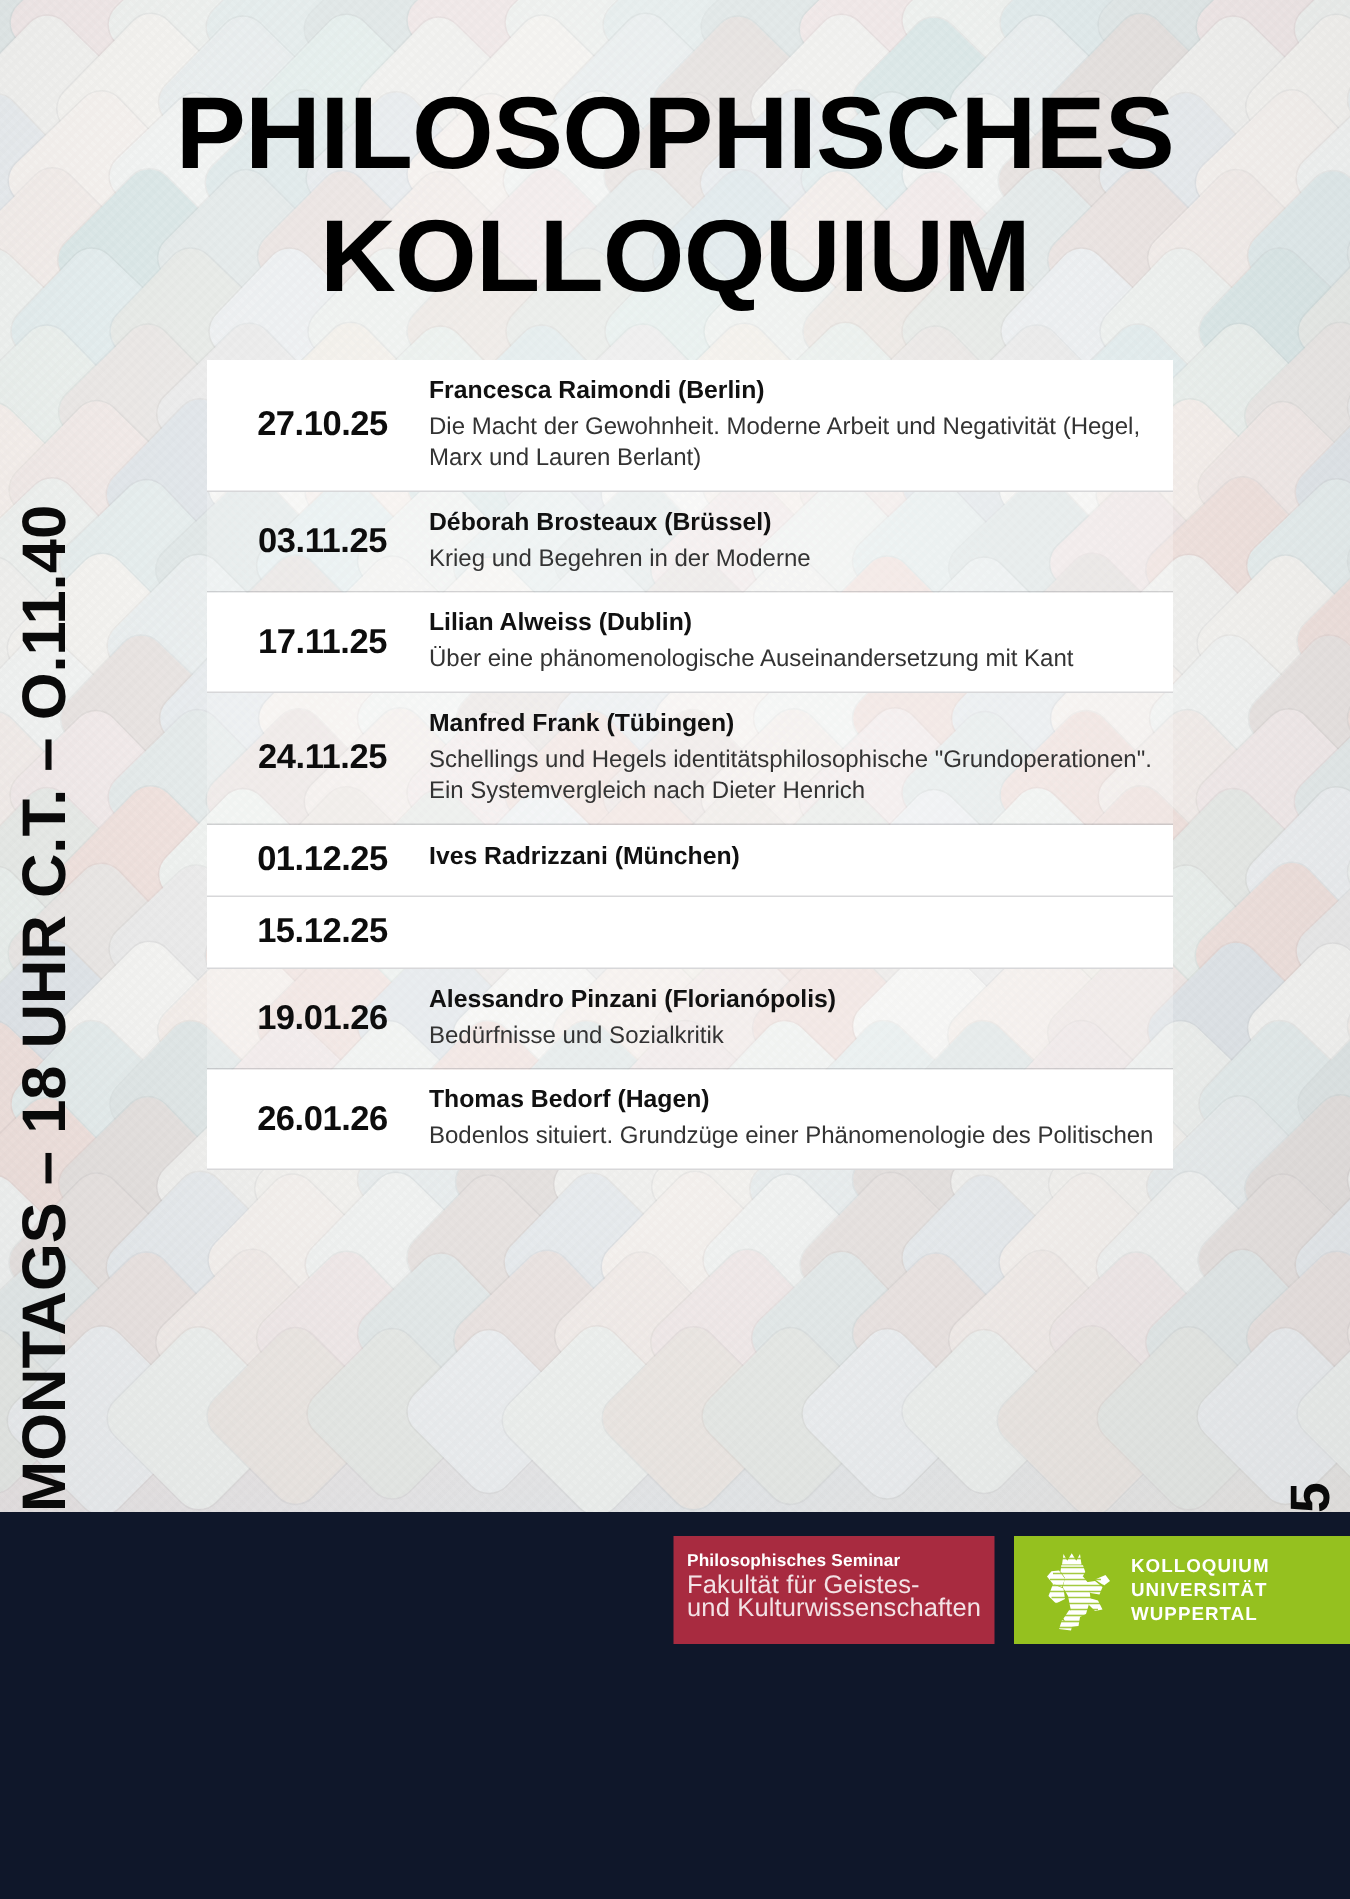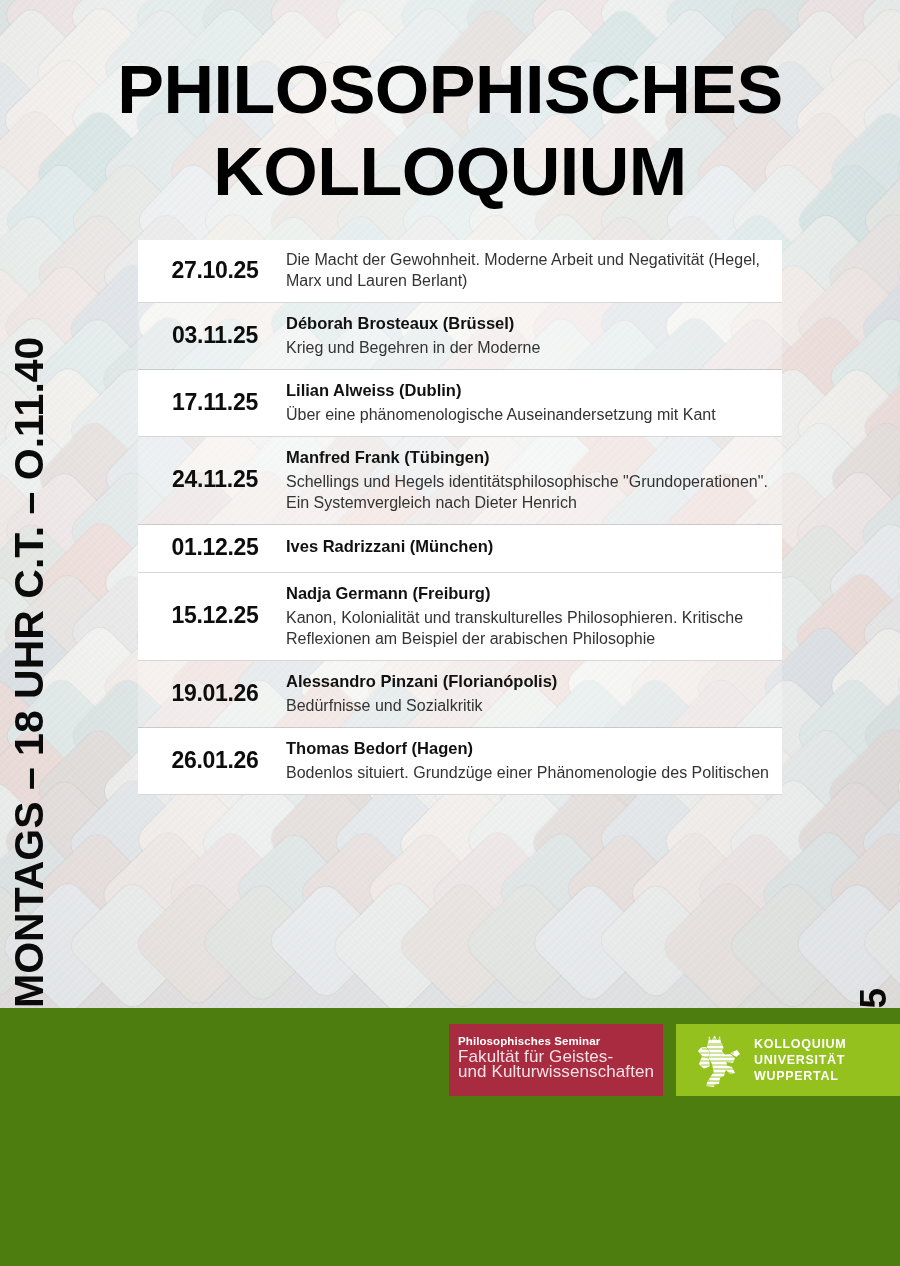--- a/index.html
+++ b/index.html
@@ -179,21 +179,21 @@
     color: #333333;
   }
 
   
   .footer {
     position: absolute;
     left: 0;
     top: 1008px;
     width: 900px;
     height: 258px;
-    background: #4d7c0f;
+    background: #0f172a;
     z-index: 8;
   }
   .seminar-box {
     position: absolute;
     left: 449px;
     top: 16px;
     width: 214px;
     height: 72px;
     background: #a82b40;
     box-sizing: border-box;
@@ -573,20 +573,21 @@
   <div class="credit">Bild: pixabay</div>
 
   <div class="v-right">
     <div class="v-right-inner">WINTERSEMESTER 2025</div>
   </div>
 
   <div class="schedule" id="schedule">
       <div class="row light">
         <div class="row-date">27.10.25</div>
         <div class="row-body">
+          <div class="row-speaker">Francesca Raimondi (Berlin)</div>
           <div class="row-topic">Die Macht der Gewohnheit. Moderne Arbeit und Negativität (Hegel, Marx und Lauren Berlant)</div>
         </div>
       </div>
       <div class="row dark">
         <div class="row-date">03.11.25</div>
         <div class="row-body">
           <div class="row-speaker">Déborah Brosteaux (Brüssel)</div>
           <div class="row-topic">Krieg und Begehren in der Moderne</div>
         </div>
       </div>
@@ -605,24 +606,20 @@
         </div>
       </div>
       <div class="row light">
         <div class="row-date">01.12.25</div>
         <div class="row-body">
           <div class="row-speaker">Ives Radrizzani (München)</div>
         </div>
       </div>
       <div class="row light">
         <div class="row-date">15.12.25</div>
-        <div class="row-body">
-          <div class="row-speaker">Nadja Germann (Freiburg)</div>
-          <div class="row-topic">Kanon, Kolonialität und transkulturelles Philosophieren. Kritische Reflexionen am Beispiel der arabischen Philosophie</div>
-        </div>
       </div>
       <div class="row dark">
         <div class="row-date">19.01.26</div>
         <div class="row-body">
           <div class="row-speaker">Alessandro Pinzani (Florianópolis)</div>
           <div class="row-topic">Bedürfnisse und Sozialkritik</div>
         </div>
       </div>
       <div class="row light">
         <div class="row-date">26.01.26</div>

